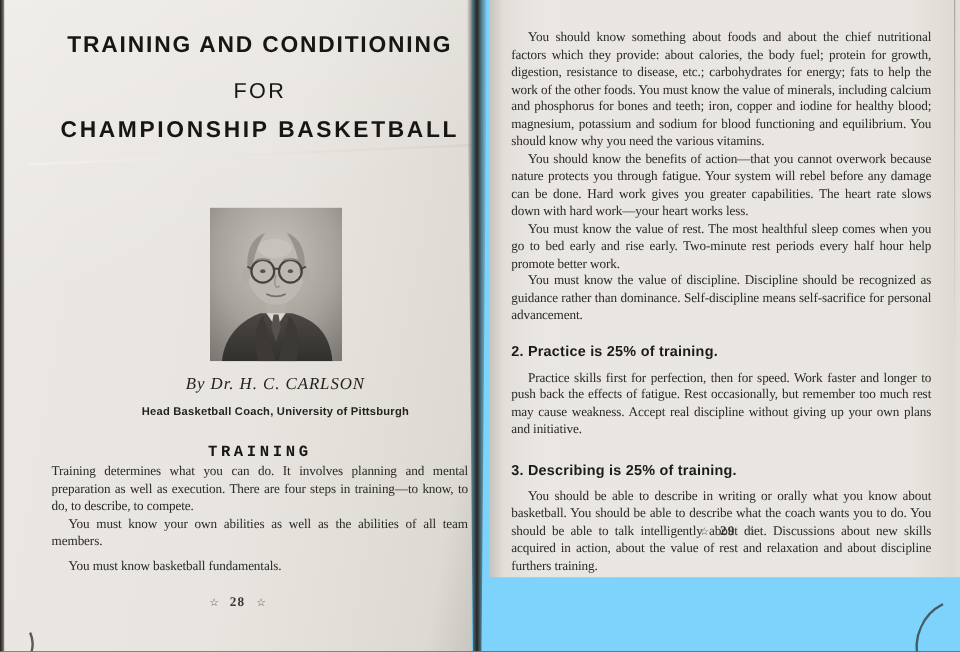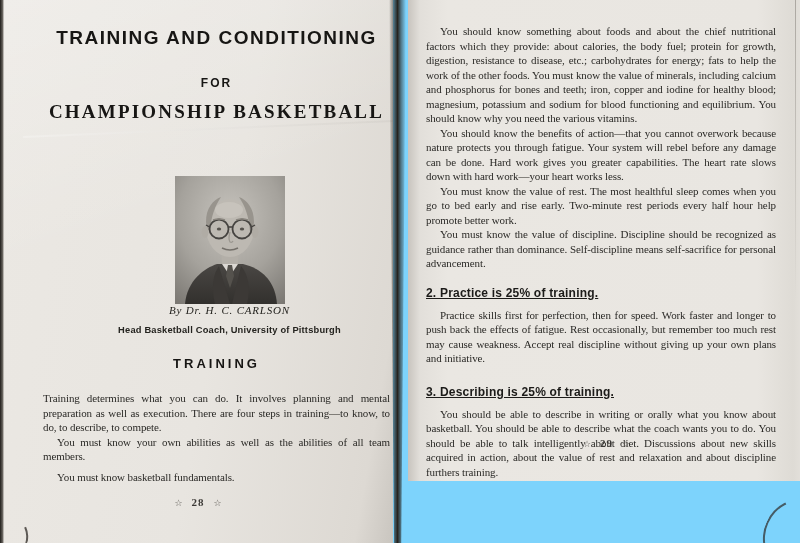--- a/index.html
+++ b/index.html
@@ -57,61 +57,61 @@
   }
 
   
   .body-text {
     font-size: 11px; line-height: 14.5px; letter-spacing: -0.1px;
     color: #2b2a27; text-align: justify;
   }
   .indent { text-indent: 14px; }
   .subhead {
     font-family: "Liberation Sans", sans-serif; font-weight: bold;
-    font-size: 12px; color: #1c1b19; letter-spacing: 0.2px; text-decoration: underline;
+    font-size: 12px; color: #1c1b19; letter-spacing: 0.2px;
   }
   .footer {
     position: absolute; width: 100%; text-align: center;
     font-size: 11px; color: #3a3835;
   }
   .footer .star { font-size: 9px; color: #55524d; }
   .footer .pagenum { font-weight: bold; letter-spacing: 1px; margin: 0 9px; font-size: 11px; }
 
   
   .pl-content { position: absolute; left: 40px; top: 0; width: 347px; }
   .title-1, .title-3 {
     font-family: "Liberation Sans", sans-serif; font-weight: bold;
     text-align: center; color: #171614; font-size: 19px; letter-spacing: 1.5px;
   }
   .title-1 { margin-top: 27px; }
   .title-2 {
-    font-family: "Liberation Sans", sans-serif; font-weight: bold;
-    text-align: center; color: #171614; font-size: 12px; letter-spacing: 2px;
-    margin-top: 27px;
-  }
-  .title-3 { margin-top: 11px; letter-spacing: 2.2px; font-family: Liberation Serif, serif; }
+    font-family: "Liberation Sans", sans-serif; font-weight: normal;
+    text-align: center; color: #171614; font-size: 18px; letter-spacing: 2px;
+    margin-top: 17px;
+  }
+  .title-3 { margin-top: 11px; letter-spacing: 2.2px; }
   .photo-wrap { width: 110px; height: 128px; margin: 53px auto 0 auto; transform: translateX(13px); }
   .photo-wrap svg { display: block; width: 110px; height: 128px; }
   .byline {
-    text-align: center; font-style: italic;
-    font-size: 11px; color: #24231f; letter-spacing: 0.8px;
+    margin-top: 12px; text-align: center; font-style: italic;
+    font-size: 14px; color: #24231f; letter-spacing: 0.8px;
     transform: translateX(13px);
   }
   .byline-sub {
     margin-top: 9px; text-align: center;
     font-family: "Liberation Sans", sans-serif; font-weight: bold;
     font-size: 9.3px; color: #24231f; letter-spacing: 0.2px;
     transform: translateX(13px);
   }
   .section-heading {
     margin-top: 21px; text-align: center;
-    font-family: Liberation Sans, sans-serif; font-weight: bold;
+    font-family: Liberation Mono, monospace; font-weight: bold;
     font-size: 13px; color: #171614; letter-spacing: 3px;
   }
-  .pl-intro { margin-top: 20px; }
+  .pl-intro { margin-top: 2px; }
   .pl-subhead { margin-top: 9px; }
   .pl-p1 { margin-top: 6px; }
   .footer-left { bottom: 35px; }
 
   
   .pr-content { position: absolute; left: 18px; top: 24px; width: 350px; }
   .pr-subhead-2 { margin-top: 15px; margin-bottom: 8px; }
   .pr-subhead-3 { margin-top: 19px; margin-bottom: 8px; }
   .footer-right { bottom: 32px; margin-top: 48px; }
 </style>

